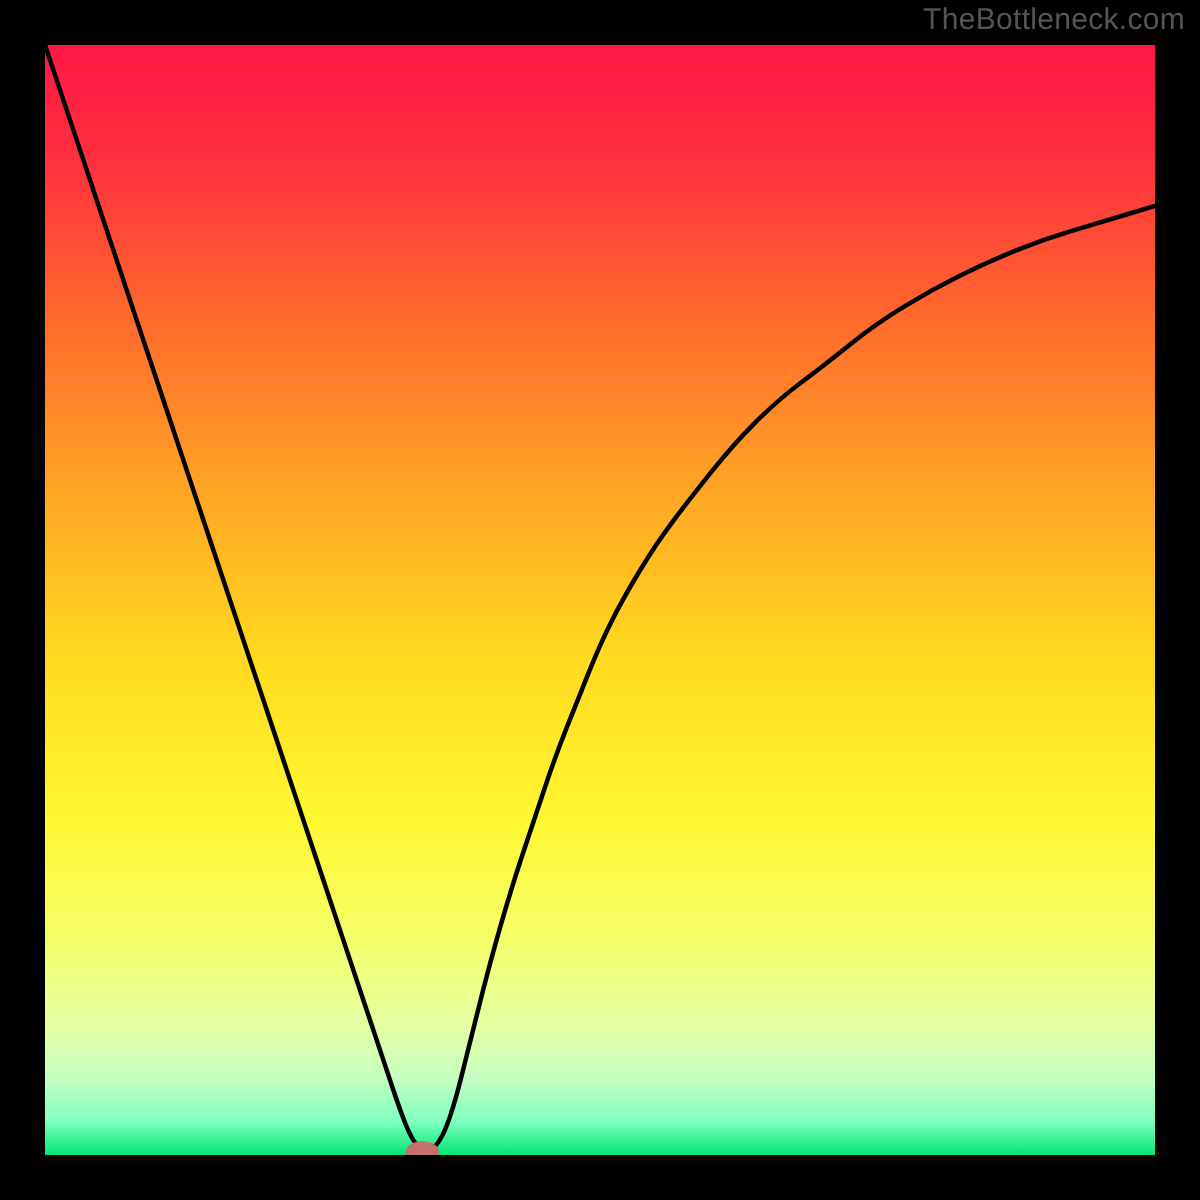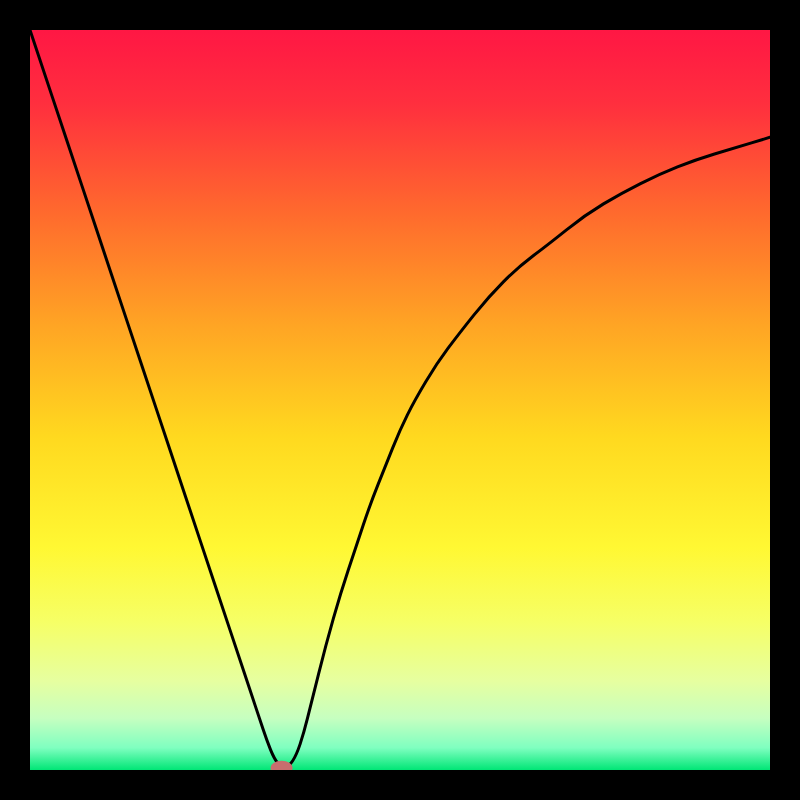--- a/index.html
+++ b/index.html
@@ -44,20 +44,21 @@
     height: 740px;
   }
   svg {
     display: block;
   }
 </style>
 </head>
 <body>
 
 <div class="outer">
+  <div class="watermark">TheBottleneck.com</div>
   <div class="plot-frame">
     <div class="plot-inner">
       <svg id="chart-svg" width="740" height="740" viewBox="0 0 740 740" preserveAspectRatio="none">
           <defs>
             <linearGradient id="bg-grad" x1="0" y1="0" x2="0" y2="1">
               <stop offset="0%" stop-color="#ff1744"></stop>
               <stop offset="10%" stop-color="#ff2f3e"></stop>
               <stop offset="25%" stop-color="#ff6b2d"></stop>
               <stop offset="40%" stop-color="#ffa524"></stop>
               <stop offset="55.00000000000001%" stop-color="#ffd91f"></stop>

